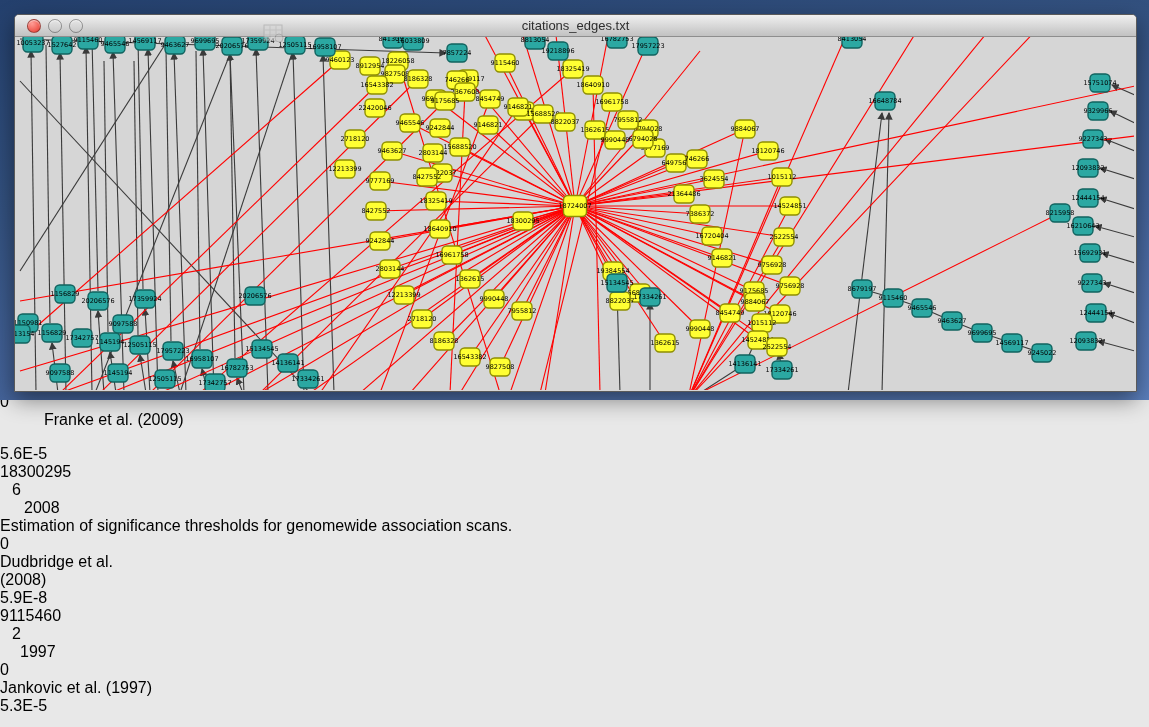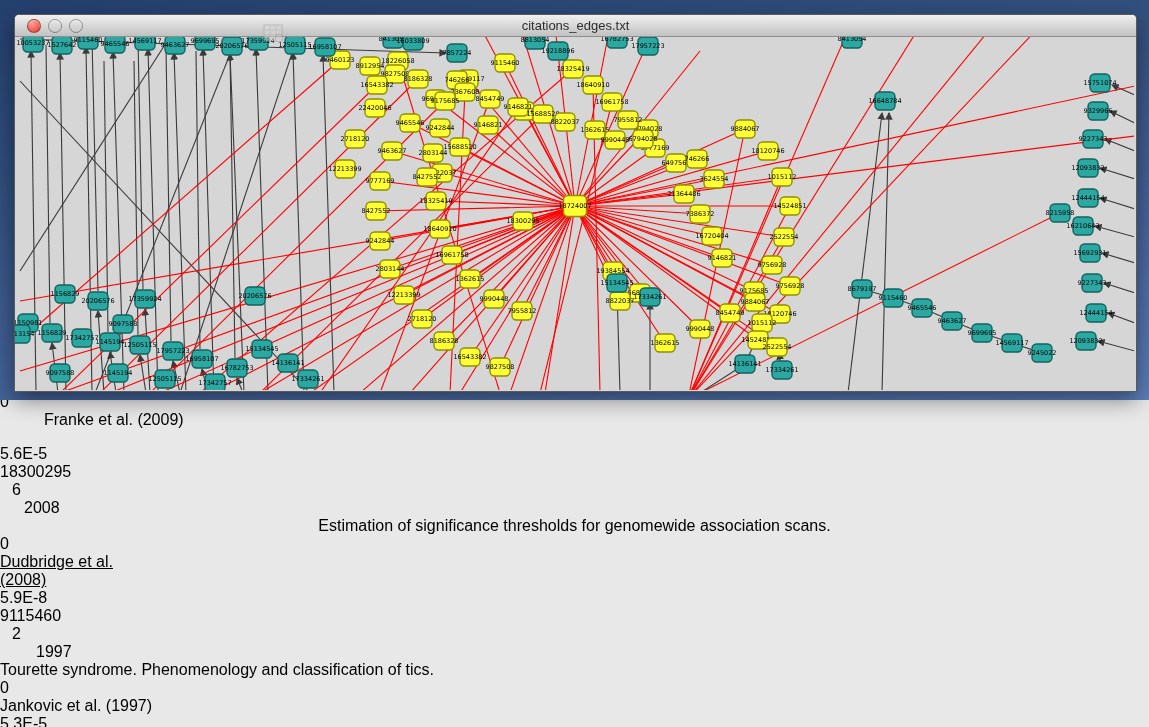--- a/index.html
+++ b/index.html
@@ -924,30 +924,29 @@
           <div class="g-cell" style="width: 100px; padding-left: 12px;">6</div>
           <div class="g-cell" style="width: 67px; padding-left: 24px;">2009</div>
           <div class="g-cell" style="width: 78px;">0</div>
           <div class="g-cell center" style="width: 162px; margin-left: 44px;">Franke et al. (2009)</div>
           <div class="g-cell" style="width: 88px; margin-top: 16px;">5.6E-5</div>
         </div>
         <div class="g-row">
           <div class="g-cell" style="width: 88px;">18300295</div>
           <div class="g-cell" style="width: 100px; padding-left: 12px;">6</div>
           <div class="g-cell" style="width: 67px; padding-left: 24px;">2008</div>
-          <div class="g-cell" style="flex: 1 1 0%; text-align: center;">Estimation of significance thresholds for genomewide association scans.</div>
+          <div class="g-cell" style="flex: 1 1 0%;">Estimation of significance thresholds for genomewide association scans.</div>
           <div class="g-cell" style="width: 78px;">0</div>
-          <div class="g-cell center" style="width: 162px; text-decoration: underline;">Dudbridge et al. (2008)</div>
+          <div class="g-cell center" style="width: 162px;">Dudbridge et al. (2008)</div>
           <div class="g-cell" style="width: 88px;">5.9E-8</div>
         </div>
         <div class="g-row">
           <div class="g-cell" style="width: 88px;">9115460</div>
           <div class="g-cell" style="width: 100px; padding-left: 12px;">2</div>
-          <div class="g-cell" style="width: 67px; padding-left: 36px;">1997</div>
-          <div class="g-cell" style="flex: 1 1 0%;">Tourette syndrome. Phenomenology and classification of tics.</div>
+          <div class="g-cell" style="width: 67px; padding-left: 20px;">1997</div>
           <div class="g-cell" style="width: 78px;">0</div>
           <div class="g-cell center" style="width: 162px;">Jankovic et al. (1997)</div>
           <div class="g-cell" style="width: 88px;">5.3E-5</div>
         </div>
       </div>
   </div>
   <div class="vscroll">
     <div class="vthumb"></div>
   </div>
 

